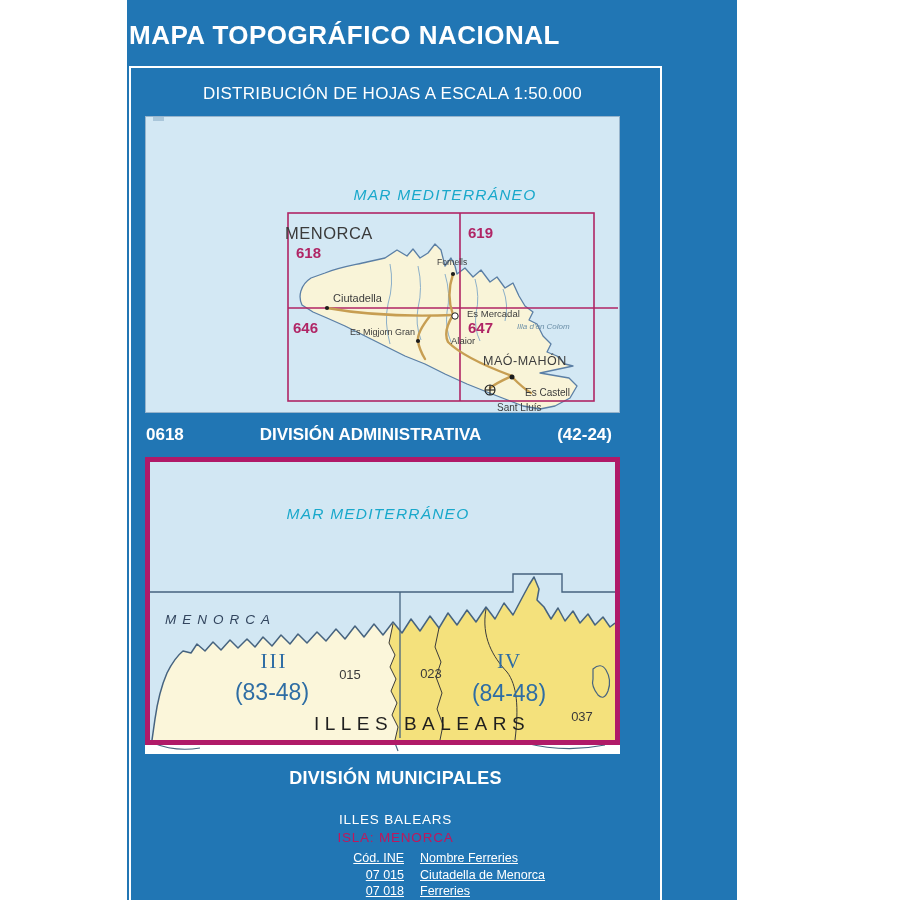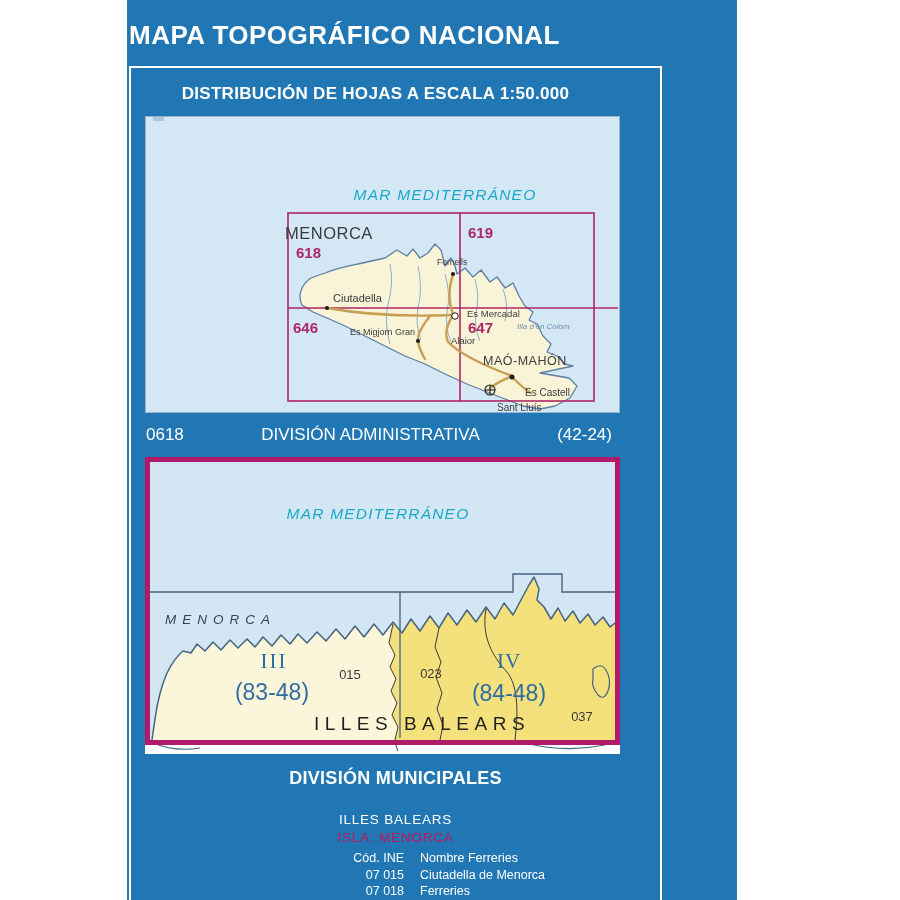--- a/index.html
+++ b/index.html
@@ -4,34 +4,34 @@
 <style>
   html,body{margin:0;padding:0;background:#ffffff;}
   #page{position:relative;width:900px;height:900px;background:#ffffff;overflow:hidden;
         font-family:"Liberation Sans",sans-serif;}
   .blue-panel{position:absolute;left:127px;top:0;width:610px;height:900px;background:#2176b4;}
   .main-title{position:absolute;left:129px;top:20px;width:534px;text-align:left;
         color:#ffffff;font-size:26px;font-weight:bold;letter-spacing:.5px;}
   .section-box{position:absolute;left:129px;top:66px;width:533px;height:834px;
         border:2px solid #ffffff;border-bottom:none;box-sizing:border-box;}
   .header1{position:absolute;left:129px;top:84px;width:493px;text-align:center;
-        color:#ffffff;font-size:17px;font-weight:bold;letter-spacing:.3px;}
+        color:#ffffff;font-size:17px;font-weight:normal;letter-spacing:.3px;padding-left:17px;}
   .mapsvg{position:absolute;}
   #map1{left:145px;top:116px;}
   #map2{left:145px;top:457px;}
   .admin-row{position:absolute;left:146px;top:425px;width:466px;display:flex;
-        justify-content:space-between;color:#ffffff;font-size:17px;font-weight:normal;}
+        justify-content:space-between;color:#ffffff;font-size:17px;font-weight:bold;}
   .terms-title{position:absolute;left:129px;top:768px;width:533px;text-align:center;
         color:#ffffff;font-size:18px;font-weight:bold;letter-spacing:.3px;}
   .terms-region{position:absolute;left:129px;top:812px;width:533px;text-align:center;
         color:#ffffff;font-size:13.5px;letter-spacing:.8px;}
   .terms-island{position:absolute;left:129px;top:830px;width:533px;text-align:center;
         color:#be185d;font-size:13.5px;letter-spacing:.8px;}
   .mtable{position:absolute;left:129px;top:850px;width:533px;color:#ffffff;font-size:12.5px;}
-  .mrow{display:flex;padding-left:135px;line-height:16.5px;}
+  .mrow{display:flex;padding-left:135px;line-height:16.5px;text-decoration:underline;}
   .mcode{width:140px;text-align:right;white-space:pre;}
   .mname{margin-left:16px;text-align:left;}
   svg text{font-family:"Liberation Sans",sans-serif;}
   svg text.serifnum{font-family:"Liberation Serif",serif;}
 </style>
 </head>
 <body>
 
 <div id="page">
   <div class="blue-panel"></div>

